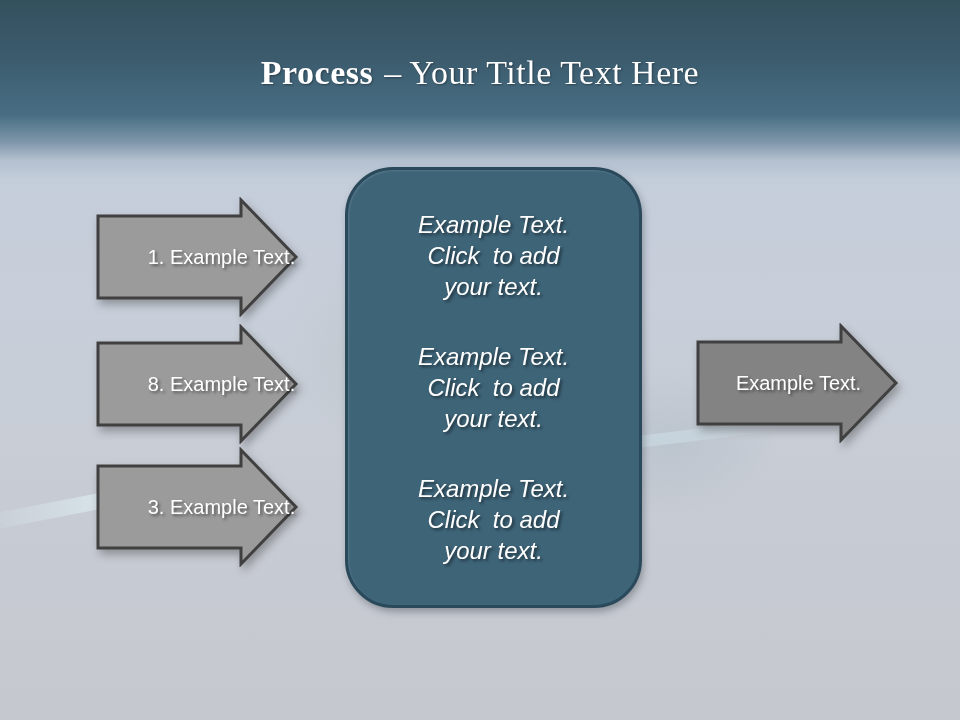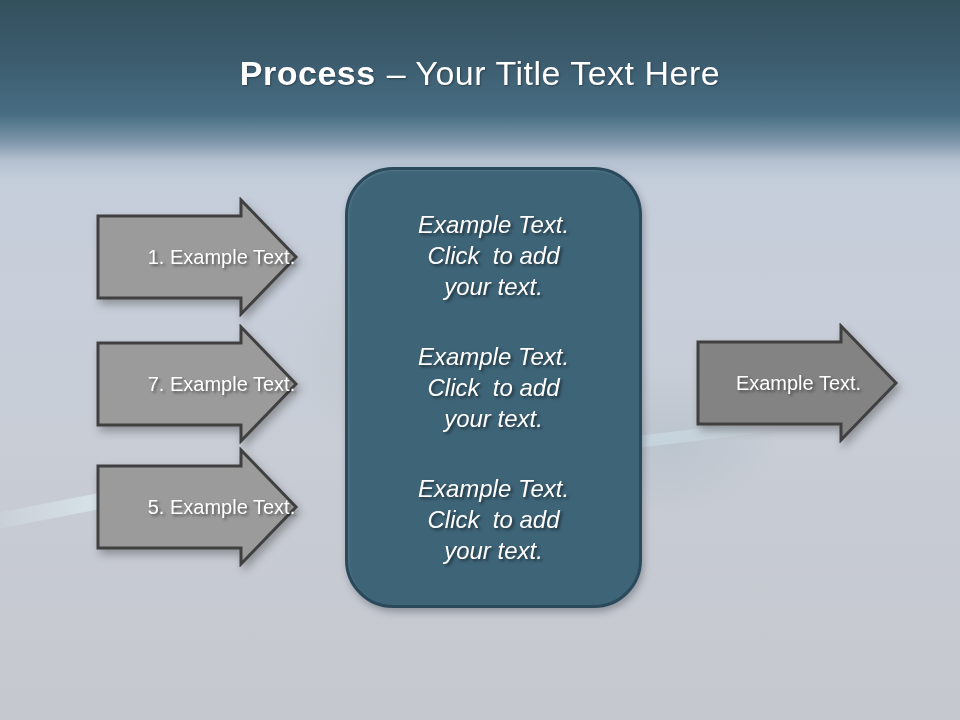--- a/index.html
+++ b/index.html
@@ -29,20 +29,21 @@
     background:radial-gradient(closest-side,rgba(160,162,152,0.18),rgba(160,162,152,0) 70%);}
   .blob-2{left:520px;top:330px;width:300px;height:220px;
     background:radial-gradient(closest-side,rgba(120,150,160,0.15),rgba(120,150,160,0) 70%);}
 
   .slide-title{
     position:absolute;left:0;top:54px;width:100%;
     text-align:center;color:#ffffff;
     font-size:34px;letter-spacing:0.5px;
     text-shadow:1px 1px 2px rgba(0,0,0,0.35);
     white-space:nowrap;
+    font-family:Liberation Serif, serif;
   }
   .slide-title .emph{font-weight:bold;}
   .slide-title .rest{font-weight:normal;margin-left:11px;}
 
   .arrow{position:absolute;width:205px;height:120px;}
   .arrow svg{position:absolute;left:0;top:0;
     filter:drop-shadow(3px 5px 4px rgba(50,50,50,0.38));}
   .arrow .label{
     position:absolute;left:0;top:50%;transform:translateY(-50%);
     width:100%;box-sizing:border-box;text-align:center;
@@ -90,28 +91,28 @@
     <svg width="205" height="120" viewBox="0 0 205 120">
       <polygon points="2,19 145,19 145,3 200,60 145,117 145,101 2,101" fill="#9b9b9b" stroke="#404040" stroke-width="3" stroke-linejoin="miter"></polygon>
     </svg>
     <span class="label">1. Example Text.</span>
   </div>
 
   <div class="arrow arrow-left arrow-2">
     <svg width="205" height="120" viewBox="0 0 205 120">
       <polygon points="2,19 145,19 145,3 200,60 145,117 145,101 2,101" fill="#9b9b9b" stroke="#404040" stroke-width="3" stroke-linejoin="miter"></polygon>
     </svg>
-    <span class="label">7. Example Text.</span>
+    <span class="label">8. Example Text.</span>
   </div>
 
   <div class="arrow arrow-left arrow-3">
     <svg width="205" height="120" viewBox="0 0 205 120">
       <polygon points="2,19 145,19 145,3 200,60 145,117 145,101 2,101" fill="#9b9b9b" stroke="#404040" stroke-width="3" stroke-linejoin="miter"></polygon>
     </svg>
-    <span class="label">5. Example Text.</span>
+    <span class="label">3. Example Text.</span>
   </div>
 
   <div class="center-panel">
     <div class="panel-text">Example Text.
 Click  to add
 your text.</div>
     <div class="panel-text">Example Text.
 Click  to add
 your text.</div>
     <div class="panel-text">Example Text.

